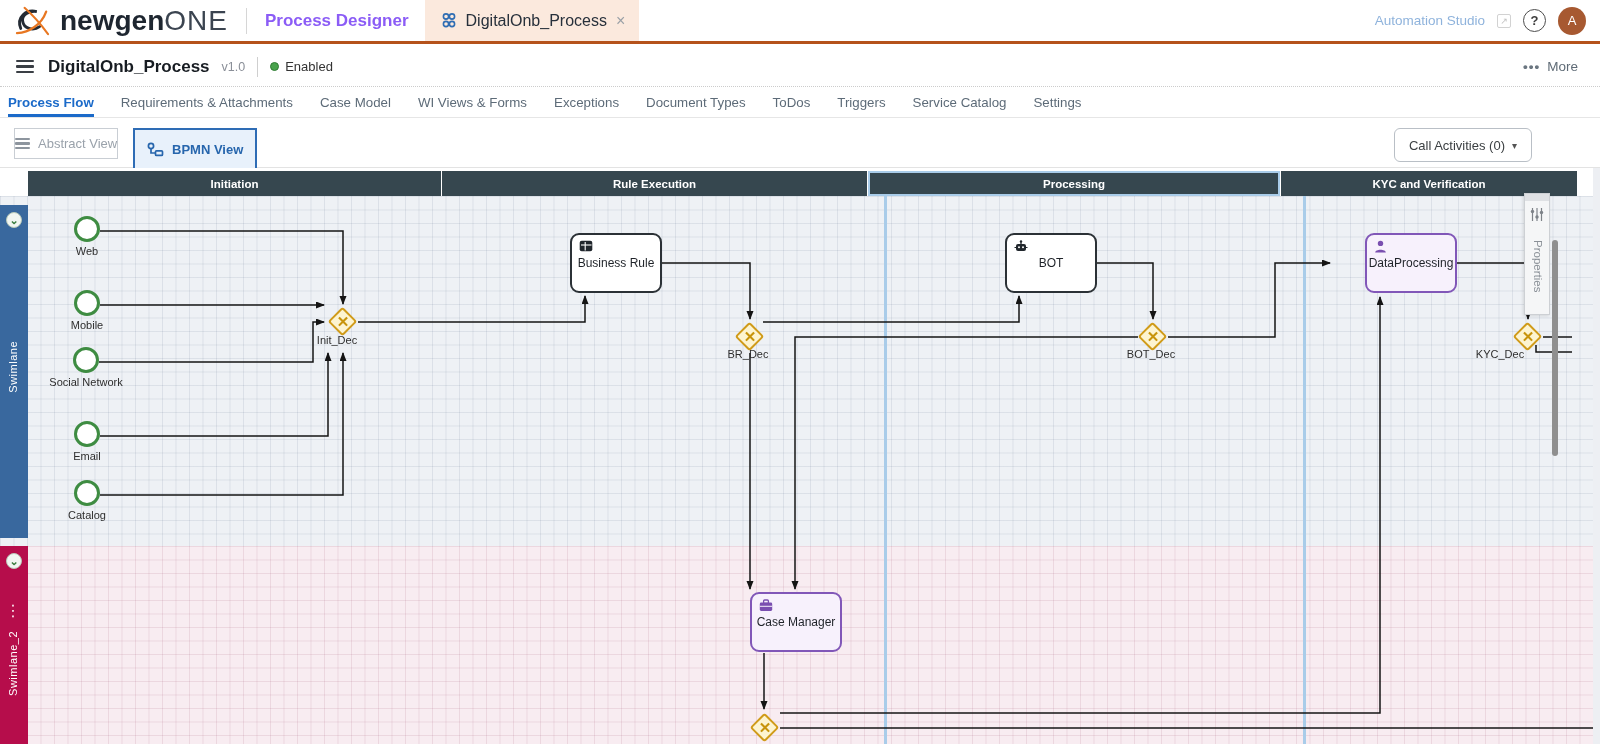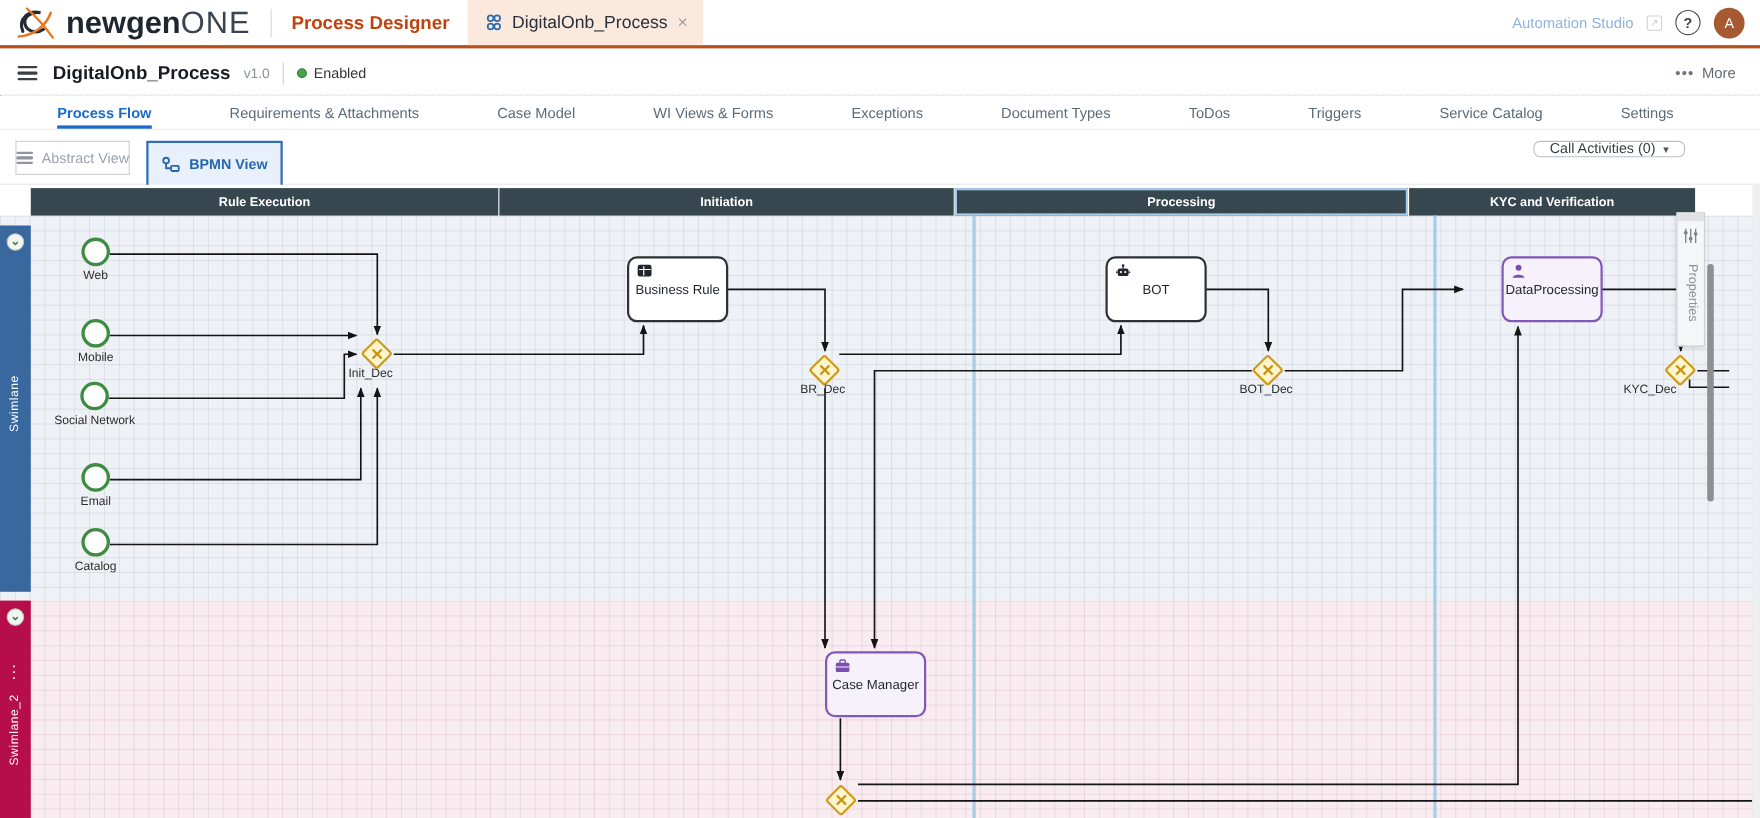--- a/index.html
+++ b/index.html
@@ -7,21 +7,21 @@
   body { font-family:"Liberation Sans", sans-serif; background:#fff; position:relative; }
 
   
   .topbar { position:absolute; left:0; top:0; width:1600px; height:44px; background:#fff;
             border-bottom:3px solid #b5521b; display:flex; align-items:center; }
   .brand { display:flex; align-items:center; gap:8px; padding-left:14px; }
   .brand-text { font-size:28px; color:#1e2630; }
   .brand-text b { font-weight:700; }
   .brand-text .one { font-weight:400; color:#3b4450; letter-spacing:1px; }
   .tb-divider { width:1px; height:26px; background:#d6d6d6; margin:0 18px; }
-  .app-title { font-size:17px; font-weight:700; color:#c2410c; }
+  .app-title { font-size:17px; font-weight:700; color:#8b5cf6; }
   .proc-tab { margin-left:16px; height:41px; display:flex; align-items:center; gap:9px;
               background:#fbe9dd; padding:0 14px 0 16px; }
   .proc-tab-label { font-size:16px; color:#27303b; }
   .tab-close { color:#9aa0a6; font-size:16px; cursor:pointer; }
   .topbar-right { margin-left:auto; display:flex; align-items:center; gap:12px; padding-right:14px; }
   .automation { color:#8fb3dc; font-size:13.5px; }
   .ext-ico { display:inline-block; width:14px; height:14px; border:1px solid #d2d2d2; border-radius:2px;
              color:#c3c3c3; font-size:9px; text-align:center; line-height:12px; }
   .help { width:23px; height:23px; border-radius:50%; border:1.6px solid #4d4d4d; color:#3c3c3c;
           font-size:13px; font-weight:700; display:flex; align-items:center; justify-content:center; }
@@ -38,34 +38,34 @@
   .ph-sep { width:1px; height:20px; background:#cfcfcf; margin:0 12px; }
   .dot { width:9px; height:9px; border-radius:50%; background:#49a34d; border:1.5px solid #2f7c34; margin-right:6px; }
   .ph-status { font-size:13px; color:#333; }
   .more { margin-left:auto; margin-right:22px; display:flex; align-items:center; gap:7px;
           color:#5f6b76; font-size:13.5px; cursor:pointer; }
   .more-ico { letter-spacing:1px; color:#6b7681; font-weight:700; }
 
   
   .navtabs { position:absolute; left:0; top:88px; width:1600px; height:30px; background:#fff;
              border-bottom:1px solid #e6e6e6; display:flex; align-items:stretch; gap:27px; padding-left:8px; }
-  .ntab { font-size:13.3px; color:#5d6b78; display:flex; align-items:center; cursor:pointer; position:relative; white-space:nowrap;margin-left:44px; }
+  .ntab { font-size:13.3px; color:#5d6b78; display:flex; align-items:center; cursor:pointer; position:relative; white-space:nowrap; }
   .ntab.active { color:#1b6ac9; font-weight:700; }
   .ntab.active:after { content:""; position:absolute; left:0; right:0; bottom:0; height:3px; background:#1b6ac9; }
 
   
   .toolbar { position:absolute; left:0; top:118px; width:1600px; height:50px; background:#fff; border-bottom:1px solid #e3e3e3; }
   .btn-abstract { position:absolute; left:14px; top:10px; height:31px; padding:0 0; background:#fff;
                   border:1px solid #c9ced4; color:#9aa2ab; font-size:13px; display:flex; align-items:center; gap:8px; cursor:pointer; }
   .list-ico { display:flex; flex-direction:column; gap:2px; }
   .list-ico i { width:15px; height:2.6px; background:#8d959e; border-radius:1px; }
   .btn-bpmn { position:absolute; left:133px; top:10px; height:43px; padding:0 12px; background:#e8f1fb;
               border:2px solid #2e6cb5; color:#2766ad; font-size:13px; font-weight:700; display:flex; align-items:center; gap:8px; cursor:pointer; }
-  .btn-call { position:absolute; right:68px; top:10px; height:15px; padding:0 14px; background:#fff;
-              border:1px solid #b9bfc6; border-radius:6px; color:#3c4043; font-size:13px; display:flex; align-items:flex-end; gap:7px; cursor:pointer;margin-left:48px; }
+  .btn-call { position:absolute; right:68px; top:10px; height:34px; padding:0 14px; background:#fff;
+              border:1px solid #b9bfc6; border-radius:6px; color:#3c4043; font-size:13px; display:flex; align-items:center; gap:7px; cursor:pointer;margin-left:48px; }
   .caret { font-size:10px; color:#555; }
 
   
   .canvas { position:absolute; left:0; top:168px; width:1600px; height:576px; overflow:hidden; background:#fff; }
   .grid-gray { position:absolute; left:0; top:28px; width:1600px; height:350px; background-color:#eef1f5;
     background-image:linear-gradient(to right, rgba(105,122,148,.14) 1px, transparent 1px),
                      linear-gradient(to bottom, rgba(105,122,148,.14) 1px, transparent 1px);
     background-size:13.5px 13.5px; }
   .grid-pink { position:absolute; left:0; top:378px; width:1600px; height:198px; background-color:#f8ecf1;
     background-image:linear-gradient(to right, rgba(176,108,134,.17) 1px, transparent 1px),
@@ -193,24 +193,24 @@
     <span>Call Activities (0)</span>
     <span class="caret">▾</span>
   </div>
 </div>
 
 <div class="canvas">
   <div class="grid-gray"></div>
   <div class="grid-pink"></div>
 
   <div class="phase-row">
+    <div class="phase" style="width:413px">Initiation</div>
     <div class="phase" style="width:425px">Rule Execution</div>
-    <div class="phase" style="width:413px">Initiation</div>
     <div class="phase sel" style="width:412px">Processing</div>
-    <div class="phase" style="width:260px">KYC and Verification</div>
+    <div class="phase" style="width:296px">KYC and Verification</div>
   </div>
 
   <div class="lane-line" style="left:884px"></div>
   <div class="lane-line" style="left:1303px"></div>
 
   <div class="lane-strip lane-blue">
     <span class="lane-chevron">⌄</span>
     <span class="lane-name" style="top:136px">Swimlane</span>
   </div>
   <div class="lane-strip lane-red">

